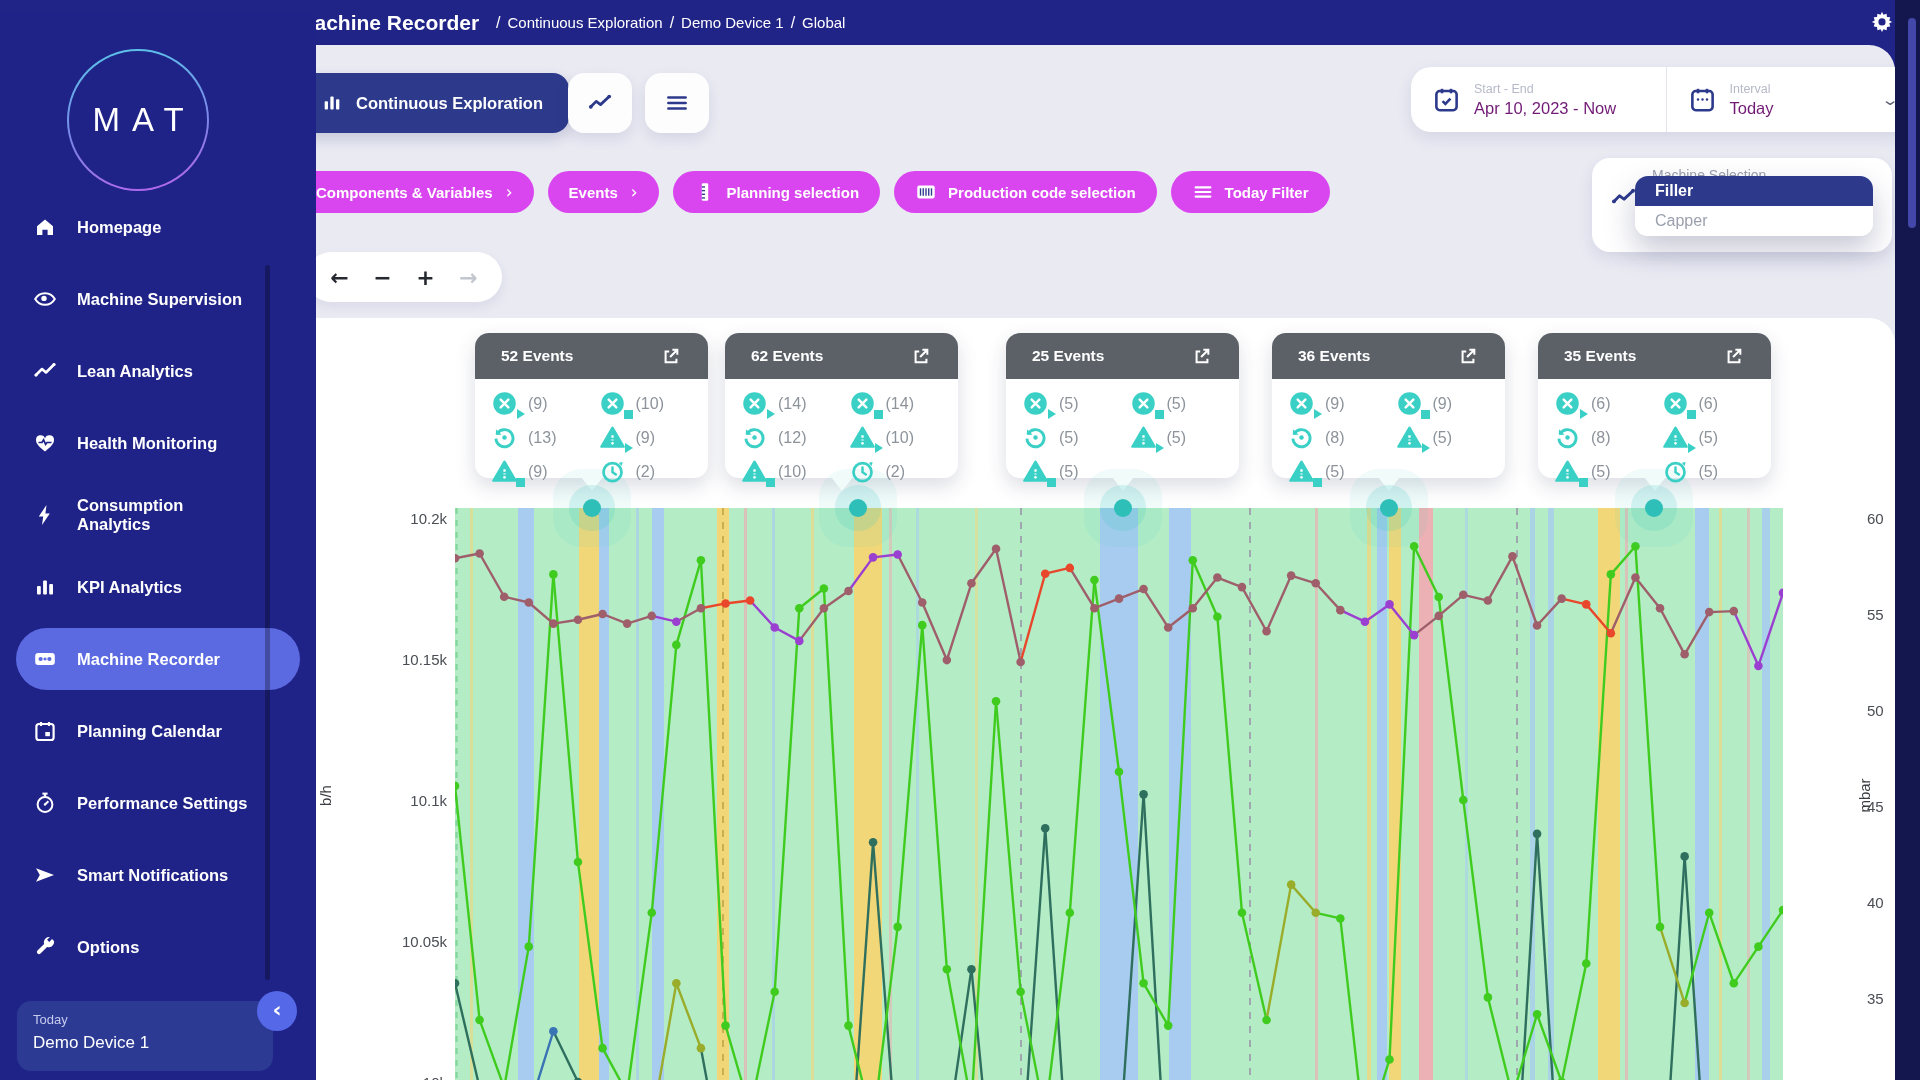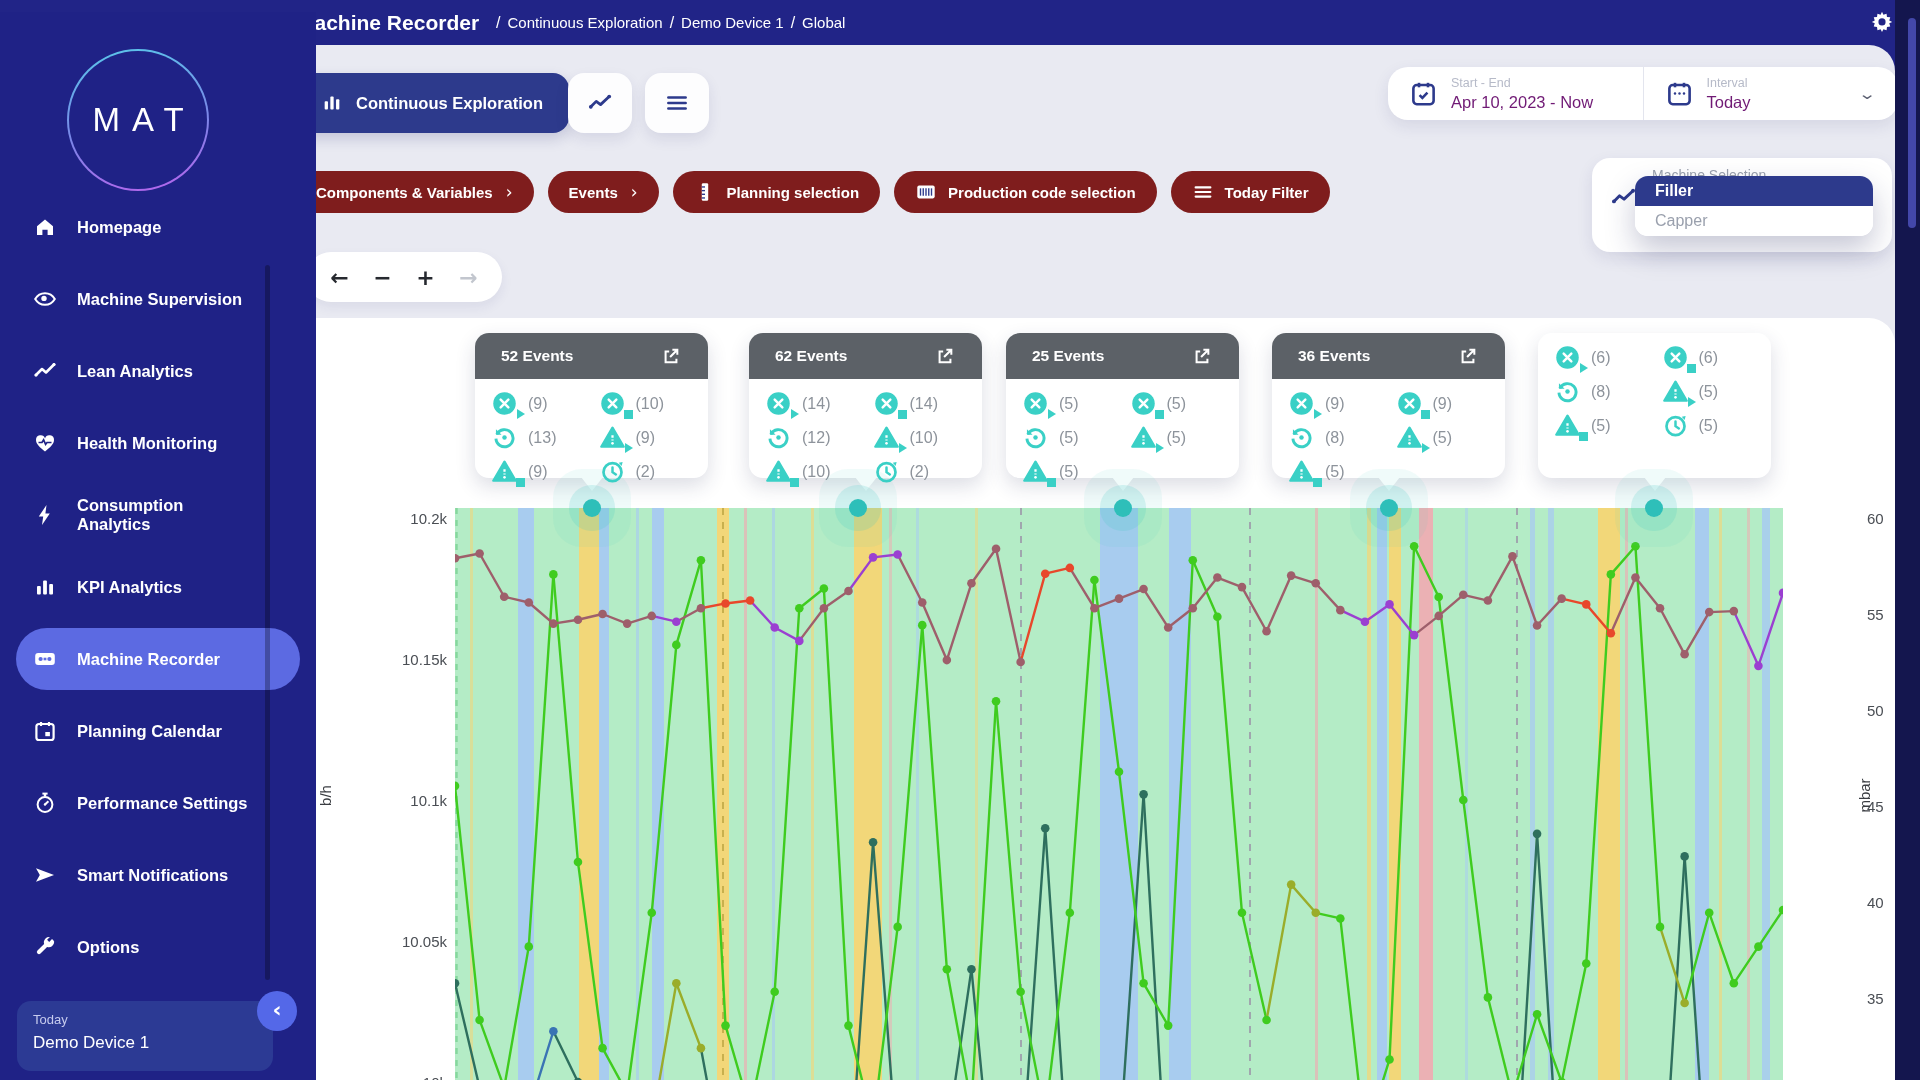--- a/index.html
+++ b/index.html
@@ -39,30 +39,30 @@
   .rail { position:absolute; right:0; top:0; width:25px; height:1080px; background:#14164e; z-index:30; }
   .rail-thumb { position:absolute; left:13px; top:18px; width:8px; height:210px; background:#4347a9; border-radius:4px; cursor:pointer; }
 
   .btn-primary { position:absolute; left:12px; top:28px; height:60px; background:#2d3a8c; color:#fff; border:none;
                  border-radius:16px; display:flex; align-items:center; gap:13px; padding:0 26px; font-size:16.5px; font-weight:700;
                  cursor:pointer; box-shadow:0 6px 14px rgba(35,40,110,.18); }
   .btn-white { position:absolute; top:28px; width:64px; height:60px; background:#fdfdfe; border:none; border-radius:16px;
                display:flex; align-items:center; justify-content:center; cursor:pointer; box-shadow:0 6px 14px rgba(35,40,110,.10); }
   .btn-chart2 { left:285px; } .btn-menu { left:362px; }
 
-  .date-card { position:absolute; left:1105px; top:22px; width:510px; height:53px; background:#fff; border-radius:20px;
+  .date-card { position:absolute; left:1128px; top:22px; width:510px; height:65px; background:#fff; border-radius:20px;
                display:flex; align-items:center; box-shadow:0 6px 16px rgba(35,40,110,.10); }
   .date-half { flex:1; display:flex; align-items:center; gap:14px; padding-left:22px; cursor:pointer; position:relative; height:100%; }
   .date-half + .date-half { border-left:1px solid #e3e5ee; }
   .d-label { color:#b6bac8; font-size:12.5px; }
   .d-value { color:#701a75; font-size:16.5px; margin-top:3px; }
   .chev-down { position:absolute; right:24px; color:#5a5e70; font-size:15px; transform:scaleX(1.5); }
 
   .chips { position:absolute; left:12px; top:126px; display:flex; gap:14px; }
-  .chip { height:42px; background:#7f1d1d; color:#fff; border:none; border-radius:21px; padding:0 21px;
+  .chip { height:42px; background:#d946ef; color:#fff; border:none; border-radius:21px; padding:0 21px;
           display:flex; align-items:center; gap:11px; font-size:15px; font-weight:700; cursor:pointer; }
   .chip .chev { font-size:17px; font-weight:400; margin-left:2px; }
 
   .selector-card { position:absolute; left:1309px; top:113px; width:300px; height:94px; background:#fff; border-radius:18px;
                    box-shadow:0 6px 16px rgba(35,40,110,.10); }
   .selector-card .sicon { position:absolute; left:18px; top:26px; }
   .selector-label { position:absolute; left:60px; top:9px; color:#9aa0ad; font-size:14px; }
   .dropdown { position:absolute; left:1352px; top:131px; width:238px; border-radius:13px; overflow:hidden;
               box-shadow:0 14px 30px rgba(30,34,90,.25); z-index:15; background:#fff; }
   .dd-item { height:30px; display:flex; align-items:center; padding-left:20px; font-size:16px; cursor:pointer; background:#fff; color:#9aa0ad; }
@@ -431,21 +431,21 @@
             <span class="eicon"><svg viewBox="0 0 24 24">
                 <circle cx="12" cy="12.6" r="8" fill="none" stroke="#3ad0c6" stroke-width="2.4"></circle>
                 <path d="M12 8.4v4.2l3 2" fill="none" stroke="#3ad0c6" stroke-width="2.2" stroke-linecap="round"></path>
                 <path d="M17.6 4.2l3.4-.6-.9 3.5z" fill="#3ad0c6"></path>
               </svg></span>
             <span class="ec-count">(2)</span>
           </div>
         </div>
     <div class="ec-tail"></div>
   </div>
-      <div class="event-card" style="left: 466px;">
+      <div class="event-card" style="left: 442px;">
     <div class="ec-head">
       <span class="ec-title">62 Events</span>
       <button class="ec-link">
         <svg viewBox="0 0 24 24" width="22" height="22">
           <path d="M5 6h5v2.2H7.2v9.6h9.6V15H19v5H5z" fill="#fff"></path>
           <path d="M13.5 4H20v6.5h-2.2V7.8l-6 6-1.6-1.6 6-6h-2.7z" fill="#fff"></path>
         </svg>
       </button>
     </div>
     <div class="ec-body">
@@ -596,20 +596,29 @@
                 <path d="M12 3.2 22 20.2H2z" fill="#3ad0c6" stroke="#3ad0c6" stroke-width="2" stroke-linejoin="round"></path>
                 <line x1="12" y1="10" x2="12" y2="14.6" stroke="#fff" stroke-width="2" stroke-dasharray="2.2 1.6"></line>
                 <circle cx="12" cy="17.2" r="1.15" fill="#fff"></circle>
               </svg><span class="badge-square"></span></span>
             <span class="ec-count">(5)</span>
           </div>
         </div>
     <div class="ec-tail"></div>
   </div>
       <div class="event-card" style="left: 1255px;">
+    <div class="ec-head">
+      <span class="ec-title">35 Events</span>
+      <button class="ec-link">
+        <svg viewBox="0 0 24 24" width="22" height="22">
+          <path d="M5 6h5v2.2H7.2v9.6h9.6V15H19v5H5z" fill="#fff"></path>
+          <path d="M13.5 4H20v6.5h-2.2V7.8l-6 6-1.6-1.6 6-6h-2.7z" fill="#fff"></path>
+        </svg>
+      </button>
+    </div>
     <div class="ec-body">
           <div class="ec-entry">
             <span class="eicon"><svg viewBox="0 0 24 24">
                 <circle cx="12" cy="12" r="10" fill="#3ad0c6"></circle>
                 <path d="M8.6 8.6l6.8 6.8M15.4 8.6l-6.8 6.8" stroke="#fff" stroke-width="2.2" stroke-linecap="round"></path>
               </svg><span class="badge-triangle"></span></span>
             <span class="ec-count">(6)</span>
           </div>
           <div class="ec-entry">
             <span class="eicon"><svg viewBox="0 0 24 24">

